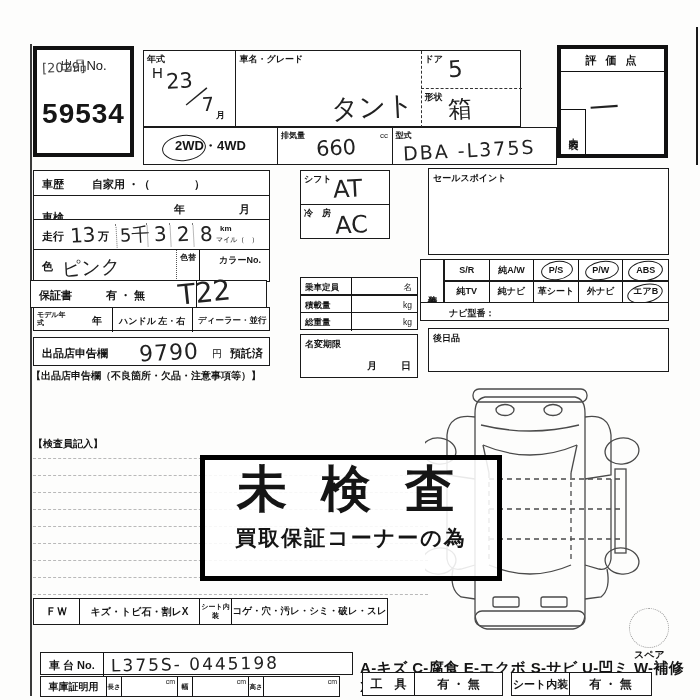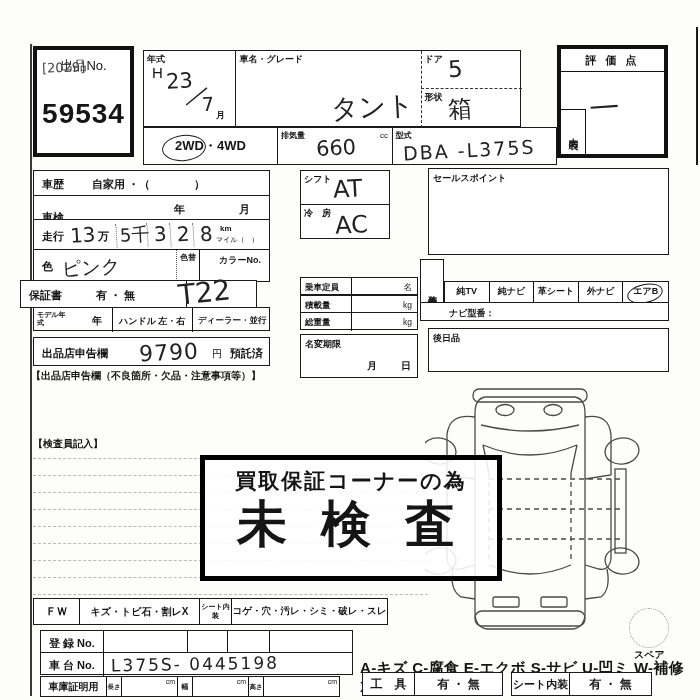--- a/index.html
+++ b/index.html
@@ -106,21 +106,21 @@
     <span class="abs" style="left:182px;top:15px;font-size:7px;">マイル（　）</span>
   </div>
   <div class="abs b" style="left:33px;top:248.5px;width:237px;height:33px;">
     <span class="abs lbl" style="left:8px;top:9px;font-size:11px;">色</span>
     <span class="abs hw" style="left:28px;top:5px;font-size:19px;">ピンク</span>
     <div class="abs" style="left:142px;top:0;width:0;height:33px;border-left:1px dotted #555;"></div>
     <div class="abs" style="left:144px;top:3px;width:20px;font-size:8px;font-weight:bold;line-height:1.3;text-align:center;">色替</div>
     <div class="abs" style="left:165px;top:0;width:0;height:33px;border-left:1.5px solid #111;"></div>
     <span class="abs tiny" style="left:185px;top:4px;font-size:9px;">カラーNo.</span>
   </div>
-  <div class="abs b" style="left:20px;top:280px;width:237px;height:28px;">
+  <div class="abs b" style="left:30px;top:280px;width:237px;height:28px;">
     <span class="abs lbl" style="left:8px;top:7px;font-size:11px;">保証書</span>
     <span class="abs" style="left:75px;top:7px;font-size:11px;font-weight:bold;">有 ・ 無</span>
     <div class="abs" style="left:165px;top:0;width:0;height:28px;border-left:1.5px solid #111;"></div>
   </div>
   <span class="abs hw" style="left:178px;top:276px;font-size:28px;transform:rotate(-6deg);z-index:2;">T22</span>
   <div class="abs b" style="left:33px;top:306.5px;width:237px;height:24px;">
     <div class="abs" style="left:3px;top:3px;width:30px;font-size:7px;font-weight:bold;line-height:1.2;">モデル年式</div>
     <span class="abs" style="left:58px;top:6px;font-size:10px;font-weight:bold;">年</span>
     <div class="abs" style="left:78px;top:0;width:0;height:24px;border-left:1.5px solid #111;"></div>
     <span class="abs" style="left:85px;top:7px;font-size:9px;font-weight:bold;">ハンドル 左・右</span>
@@ -169,20 +169,42 @@
     <span class="abs" style="right:6px;bottom:4px;font-size:10px;font-weight:bold;">日</span>
   </div>
 
   <div class="abs b" style="left:428px;top:168px;width:241px;height:87px;">
     <span class="abs tiny" style="left:4px;top:3px;font-size:9px;">セールスポイント</span>
   </div>
 
   <div class="abs b" style="left:420px;top:259px;width:24px;height:62px;">
     <div class="cell" style="width:100%;height:100%;">
       <span class="vtext" style="font-size:9.5px;font-weight:bold;">装備品</span>
+    </div>
+  </div>
+  <div class="abs b" style="left:444px;top:259px;width:225px;height:22px;">
+    <div class="cellrow">
+      <div class="cell" style="width:45px;border-right:1px solid #111;font-size:9px;font-weight:bold;position:relative;">
+          <span>S/R</span>
+        </div>
+      <div class="cell" style="width:45px;border-right:1px solid #111;font-size:9px;font-weight:bold;position:relative;">
+          <span>純A/W</span>
+        </div>
+      <div class="cell" style="width:45px;border-right:1px solid #111;font-size:9px;font-weight:bold;position:relative;">
+          <span>P/S</span>
+        <span class="circle" style="left:7px;top:1px;width:30px;height:17px;transform:rotate(-8deg);"></span>
+        </div>
+      <div class="cell" style="width:45px;border-right:1px solid #111;font-size:9px;font-weight:bold;position:relative;">
+          <span>P/W</span>
+        <span class="circle" style="left:6px;top:1px;width:32px;height:17px;transform:rotate(-10deg);"></span>
+        </div>
+      <div class="cell" style="width:45px;font-size:9px;font-weight:bold;position:relative;">
+          <span>ABS</span>
+        <span class="circle" style="left:5px;top:1px;width:33px;height:18px;transform:rotate(-8deg);"></span>
+        </div>
     </div>
   </div>
   <div class="abs b" style="left:444px;top:280.5px;width:225px;height:22px;">
     <div class="cellrow">
       <div class="cell" style="width:45px;border-right:1px solid #111;font-size:9px;font-weight:bold;position:relative;">
           <span>純TV</span>
         </div>
       <div class="cell" style="width:45px;border-right:1px solid #111;font-size:9px;font-weight:bold;position:relative;">
           <span>純ナビ</span>
         </div>
@@ -259,40 +281,33 @@
       <ellipse cx="14" cy="178" rx="17" ry="13" transform="rotate(-8 14 178)"></ellipse>
       <ellipse cx="197" cy="68" rx="17" ry="13" transform="rotate(-8 197 68)"></ellipse>
       <ellipse cx="197" cy="178" rx="17" ry="13" transform="rotate(8 197 178)"></ellipse>
     </g>
   </svg>
 
   <div class="abs" style="left:629px;top:608px;width:38px;height:38px;border:1.5px dotted #999;border-radius:50%;"></div>
   <div class="abs" style="left:634px;top:648px;font-size:10px;font-weight:bold;">スペア</div>
 
   <div class="abs stamp" style="left:200px;top:455px;width:292px;height:116px;">
+    <div style="margin-top:2px;font-size:50px;font-weight:bold;letter-spacing:10px;line-height:1.1;">未 検 査</div>
     <div style="margin-top:7px;font-size:21px;font-weight:bold;letter-spacing:2px;">買取保証コーナーの為</div>
-    <div style="margin-top:2px;font-size:50px;font-weight:bold;letter-spacing:10px;line-height:1.1;">未 検 査</div>
   </div>
 
   <div class="abs b" style="left:33px;top:598px;width:355px;height:27px;">
     <div class="cellrow">
       <div class="cell" style="width:46px;border-right:1.5px solid #111;font-size:11px;font-weight:bold;">ＦＷ</div>
       <div class="cell" style="width:120px;border-right:1.5px solid #111;font-size:10px;font-weight:bold;">キズ・トビ石・割レX</div>
       <div class="cell" style="width:32px;border-right:1.5px solid #111;font-size:7px;font-weight:bold;text-align:center;line-height:1.2;padding:0 1px;">シート内装</div>
       <div class="cell" style="flex:1;font-size:9.5px;font-weight:bold;">コゲ・穴・汚レ・シミ・破レ・スレ</div>
     </div>
   </div>
 
-  <div class="abs b" style="left:40px;top:630px;width:313px;height:23px;">
-    <span class="abs lbl" style="left:8px;top:5px;font-size:11px;">登 録 No.</span>
-    <div class="abs" style="left:62px;top:0;width:0;height:23px;border-left:1.5px solid #111;"></div>
-    <div class="abs" style="left:146px;top:0;width:0;height:23px;border-left:1.5px solid #111;"></div>
-    <div class="abs" style="left:186px;top:0;width:0;height:23px;border-left:1.5px solid #111;"></div>
-    <div class="abs" style="left:228px;top:0;width:0;height:23px;border-left:1.5px solid #111;"></div>
-  </div>
 
   <div class="abs b" style="left:40px;top:651.5px;width:313px;height:23px;">
     <span class="abs lbl" style="left:8px;top:5px;font-size:11px;">車 台 No.</span>
     <div class="abs" style="left:62px;top:0;width:0;height:23px;border-left:1.5px solid #111;"></div>
     <span class="abs hw" style="left:70px;top:1px;font-size:17px;letter-spacing:2px;transform:rotate(-1deg);">L375S- 0445198</span>
   </div>
 
   <div class="abs b" style="left:40px;top:676px;width:300px;height:21px;">
     <div class="cellrow">
       <div class="cell" style="width:66px;border-right:1.5px solid #111;font-size:10px;font-weight:bold;">車庫証明用</div>

